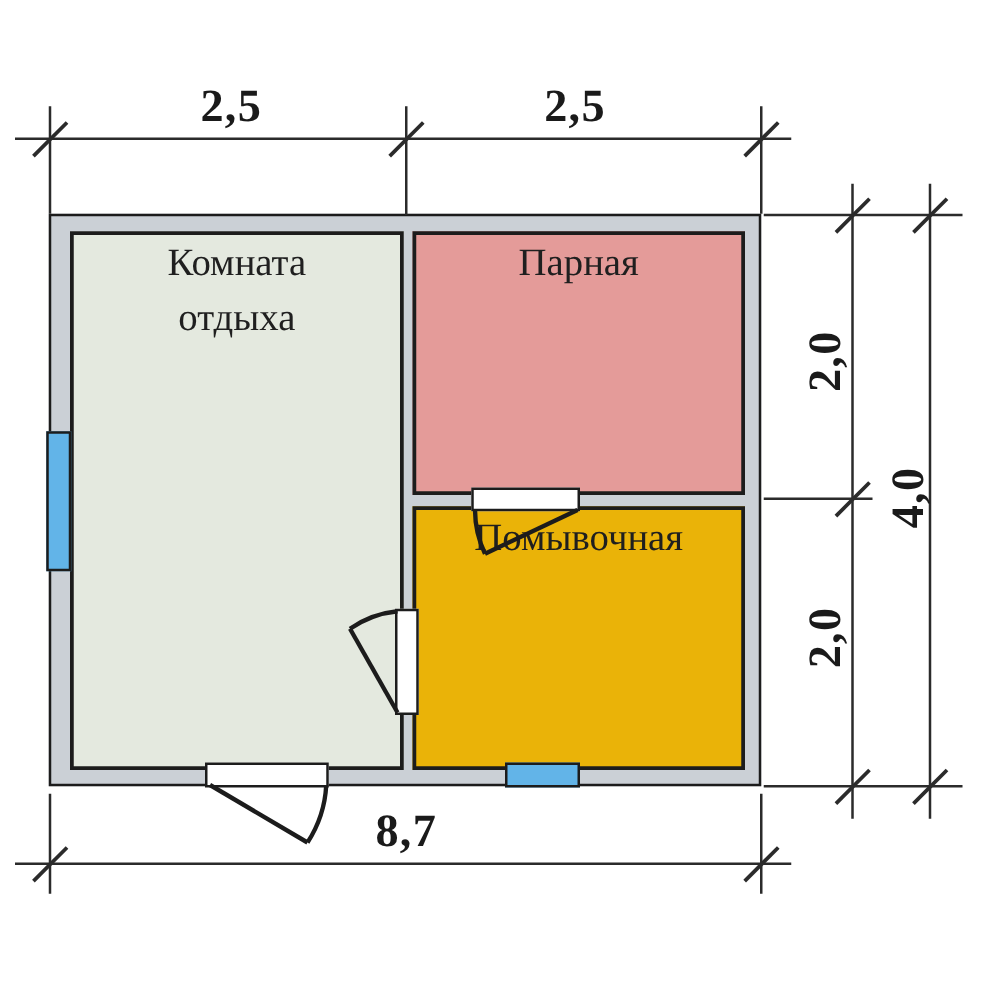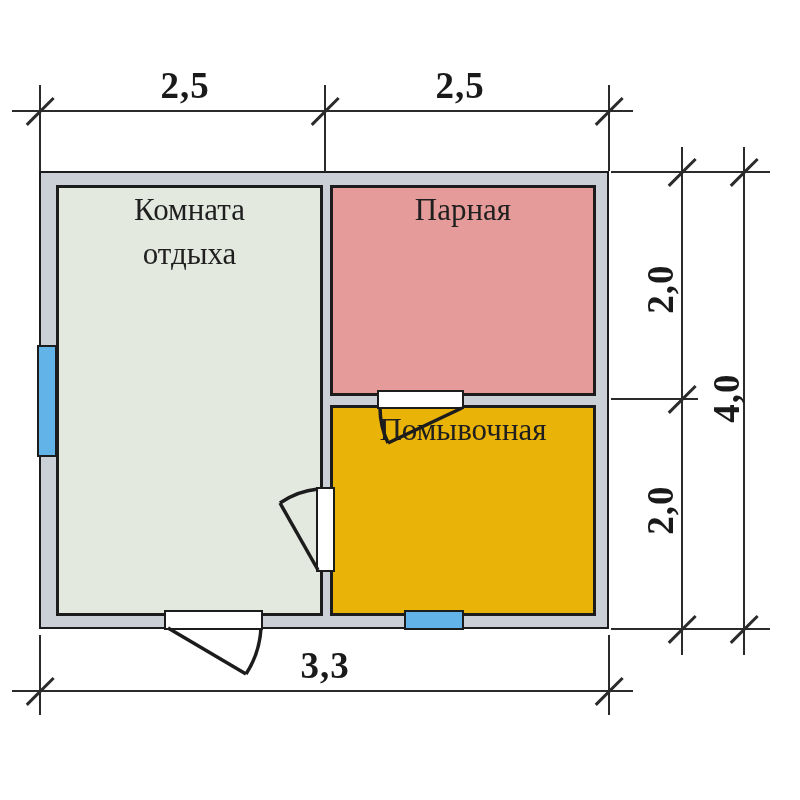--- a/index.html
+++ b/index.html
@@ -100,15 +100,15 @@
   <div class="tick" style="left:725px;top:628px;"></div>
   <div class="dim-label rot" style="left:601px;top:267px;">2,0</div>
   <div class="dim-label rot" style="left:601px;top:488px;">2,0</div>
   <div class="dim-label rot" style="left:667px;top:376px;">4,0</div>
 
   <div class="dline h" style="left:12px;top:690px;width:621px;"></div>
   <div class="dline v" style="left:39px;top:635px;height:80px;"></div>
   <div class="dline v" style="left:608px;top:635px;height:80px;"></div>
   <div class="tick" style="left:21px;top:690px;"></div>
   <div class="tick" style="left:590px;top:690px;"></div>
-  <div class="dim-label" style="left:265px;top:644px;">3,3</div>
+  <div class="dim-label" style="left:265px;top:644px;">8,7</div>
 
 </div>
 
 </body></html>

